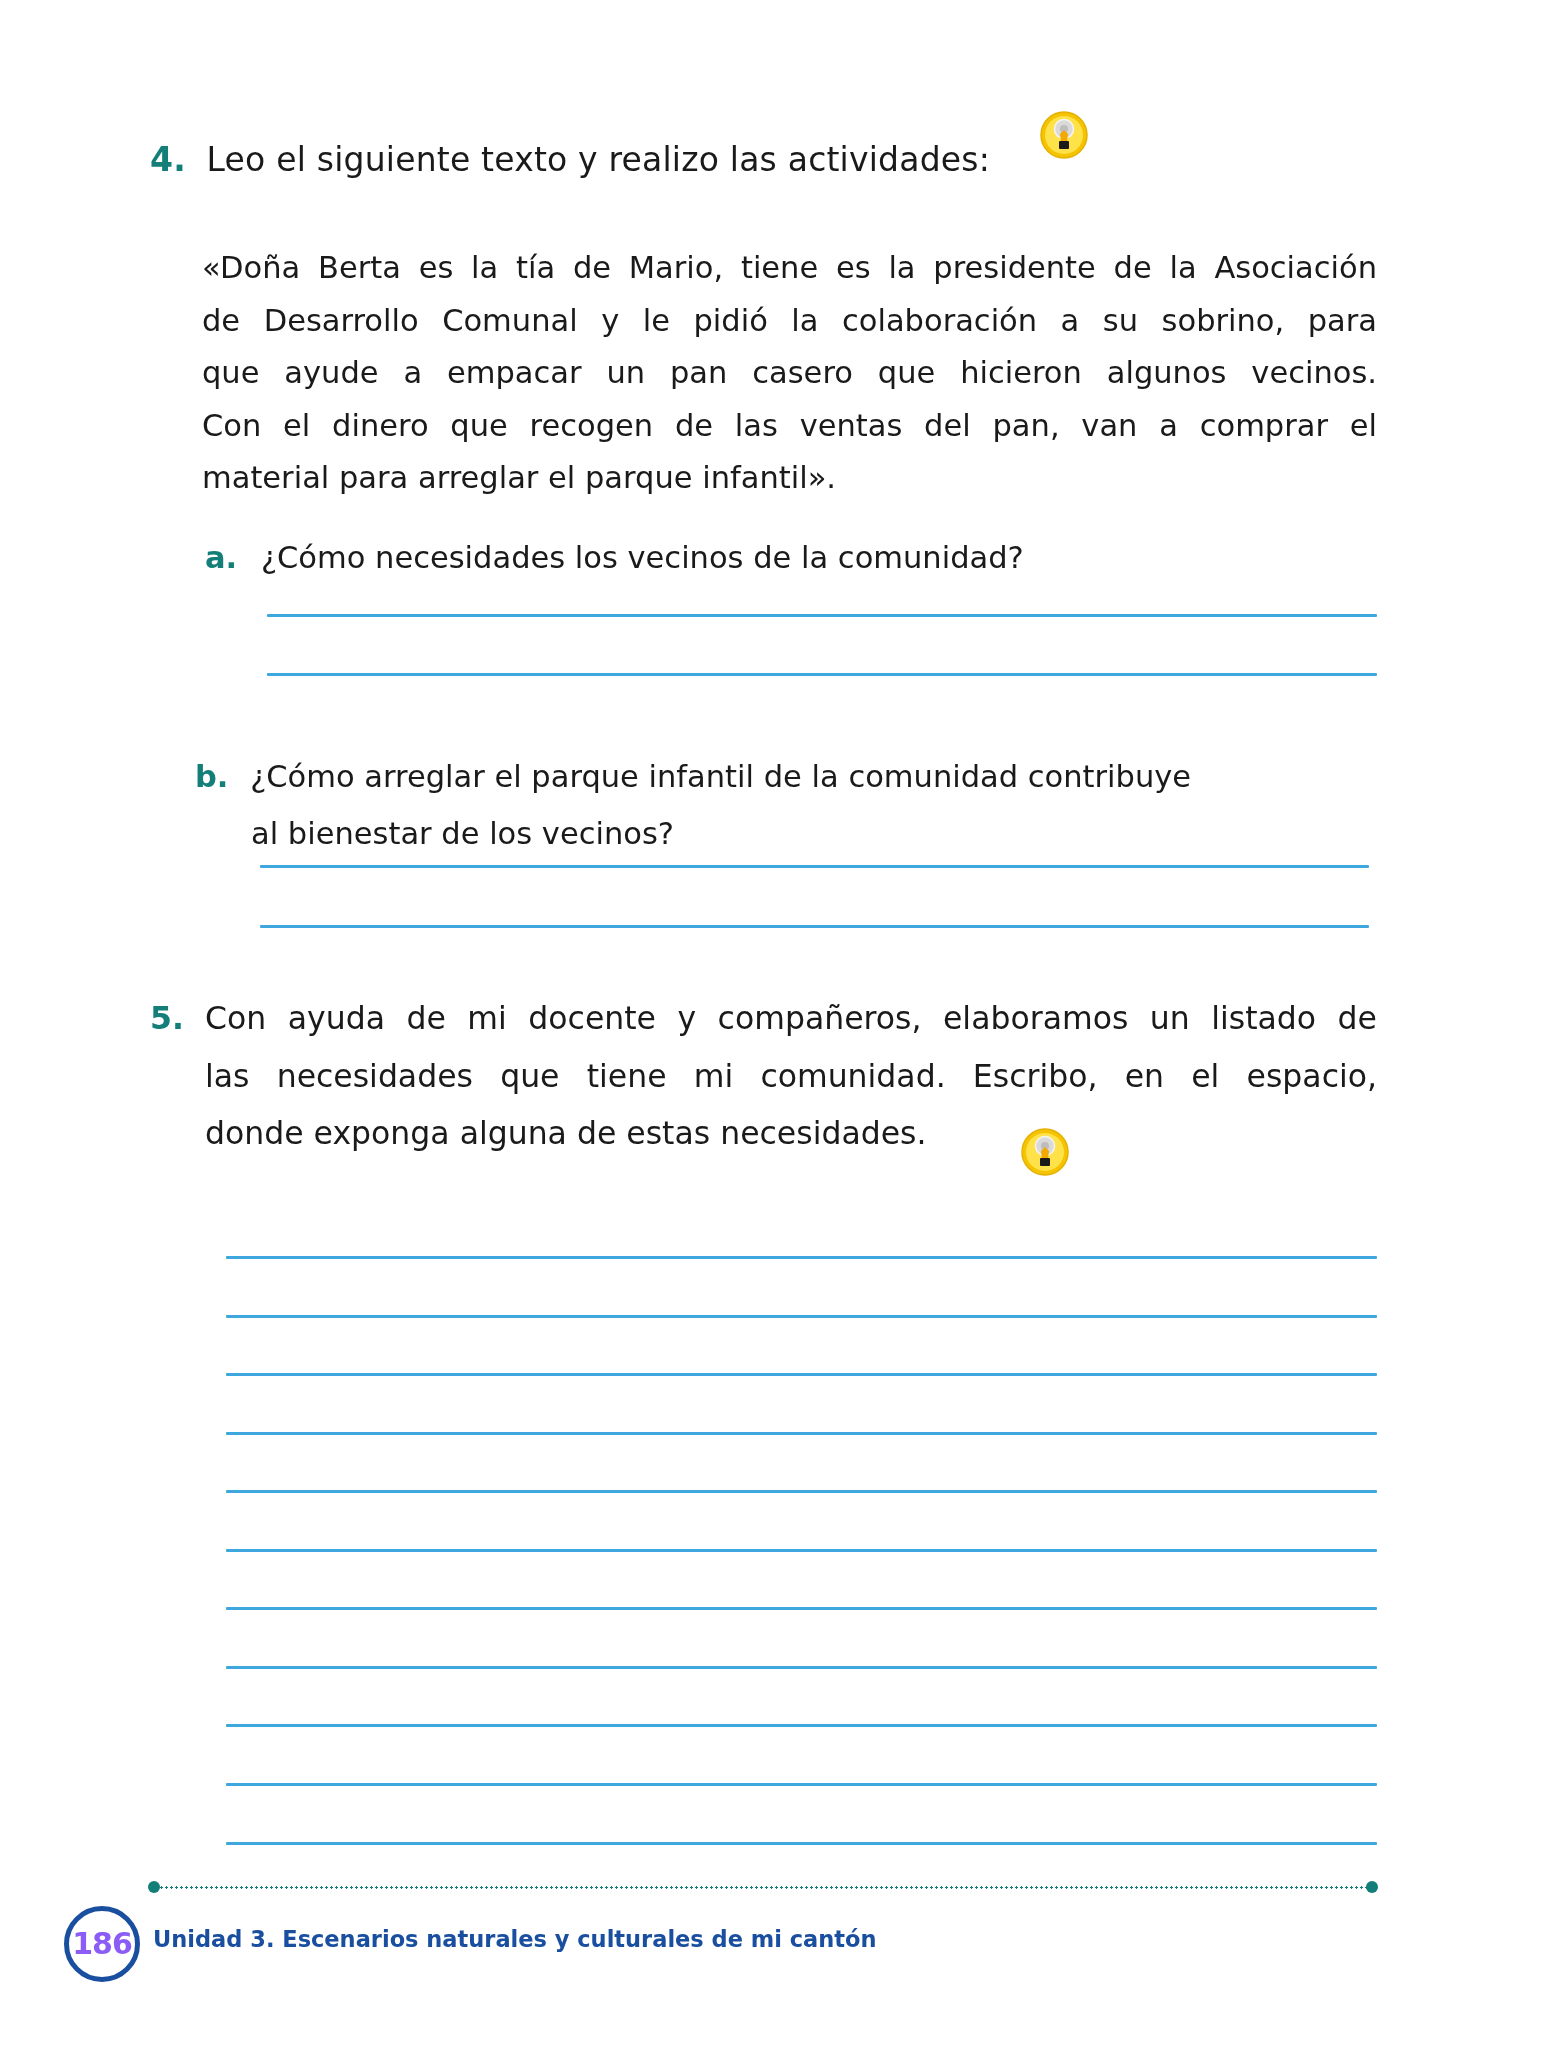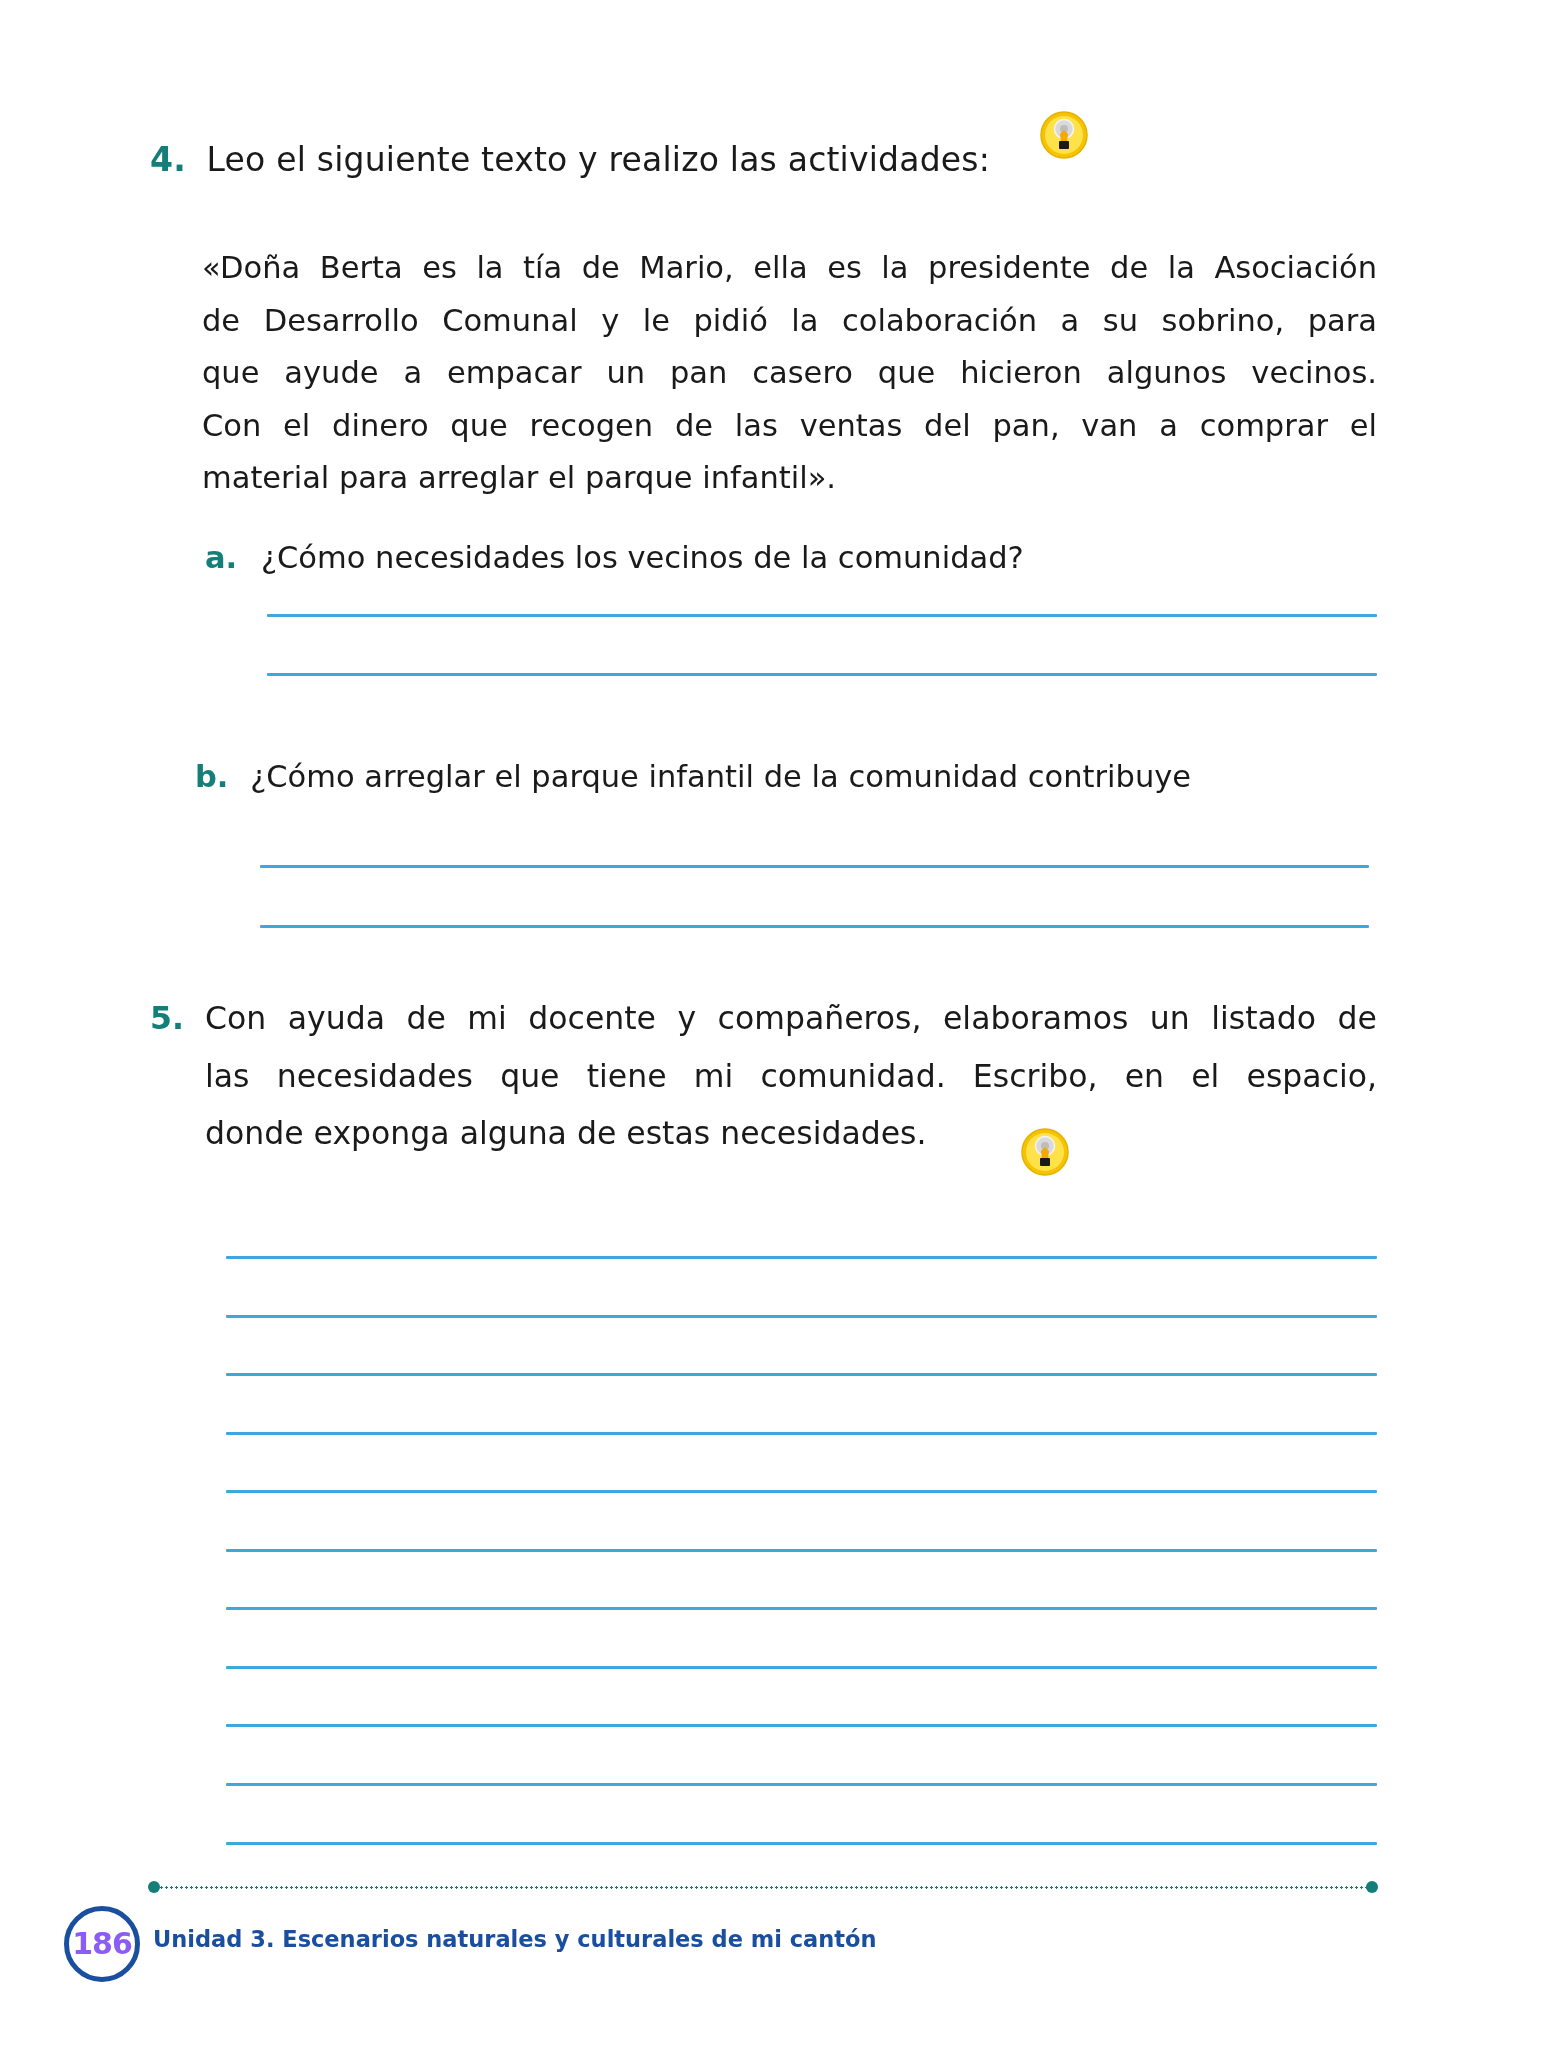--- a/index.html
+++ b/index.html
@@ -34,37 +34,38 @@
 <svg class="bulb" style="left:1040px; top:110px;" viewBox="0 0 48 50">
   <circle cx="24" cy="25" r="23" fill="#f5c400" stroke="#e6b000" stroke-width="1.5"></circle>
   <circle cx="24" cy="25" r="19" fill="#ffe14a"></circle>
   <circle cx="24" cy="19" r="9.5" fill="#d9d9d9" stroke="#f5f5f5" stroke-width="1.5"></circle>
   <circle cx="24" cy="19" r="4" fill="#bdbdbd"></circle>
   <path d="M20 24 L24 20 L28 24 L27 32 L21 32 Z" fill="#f2a900"></path>
   <rect x="19" y="31" width="10" height="8" rx="1" fill="#1a1a1a"></rect>
 </svg>
 
 <div class="abs para" style="left:202px; top:210px; width:1175px;">
-  <span class="ln">«Doña Berta es la tía de Mario, ella es la presidente de la Asociación</span>
+  <span class="ln">«Doña Berta es la tía de Mario, tiene es la presidente de la Asociación</span>
   <span class="ln">de Desarrollo Comunal y le pidió la colaboración a su sobrino, para</span>
   <span class="ln">que ayude a empacar un pan casero que hicieron algunos vecinos.</span>
   <span class="ln">Con el dinero que recogen de las ventas del pan, van a comprar el</span>
   <span class="ln last">material para arreglar el parque infantil».</span>
 </div>
 
 <div class="abs q" style="left:205px; top:508px;">
   <span class="num">a.</span>
   <span style="margin-left:14px;">¿Cómo necesidades los vecinos de la comunidad?</span>
 </div>
 <div class="rule" style="left:267px; top:614px; width:1110px;"></div>
 <div class="rule" style="left:267px; top:673px; width:1110px;"></div>
 
 <div class="abs q" style="left:195px; top:716px; line-height:57px;">
   <span class="num">b.</span>
   <span style="margin-left:12px;">¿Cómo arreglar el parque infantil de la comunidad contribuye</span><br>
+  <span style="margin-left:56px;">al bienestar de los vecinos?</span>
 </div>
 <div class="rule" style="left:260px; top:865px; width:1109px;"></div>
 <div class="rule" style="left:260px; top:925px; width:1109px;"></div>
 
 <div class="abs" style="left:150px; top:958px; font-size:31.5px; line-height:57.5px;">
   <span class="num" style="position:absolute; left:0; top:0;">5.</span>
   <div class="para" style="position:absolute; left:55px; top:0; width:1172px; font-size:31.5px; line-height:57.5px;">
     <span class="ln">Con ayuda de mi docente y compañeros, elaboramos un listado de</span>
     <span class="ln">las  necesidades que tiene mi comunidad. Escribo, en el espacio,</span>
     <span class="ln last" style="white-space:nowrap;">

